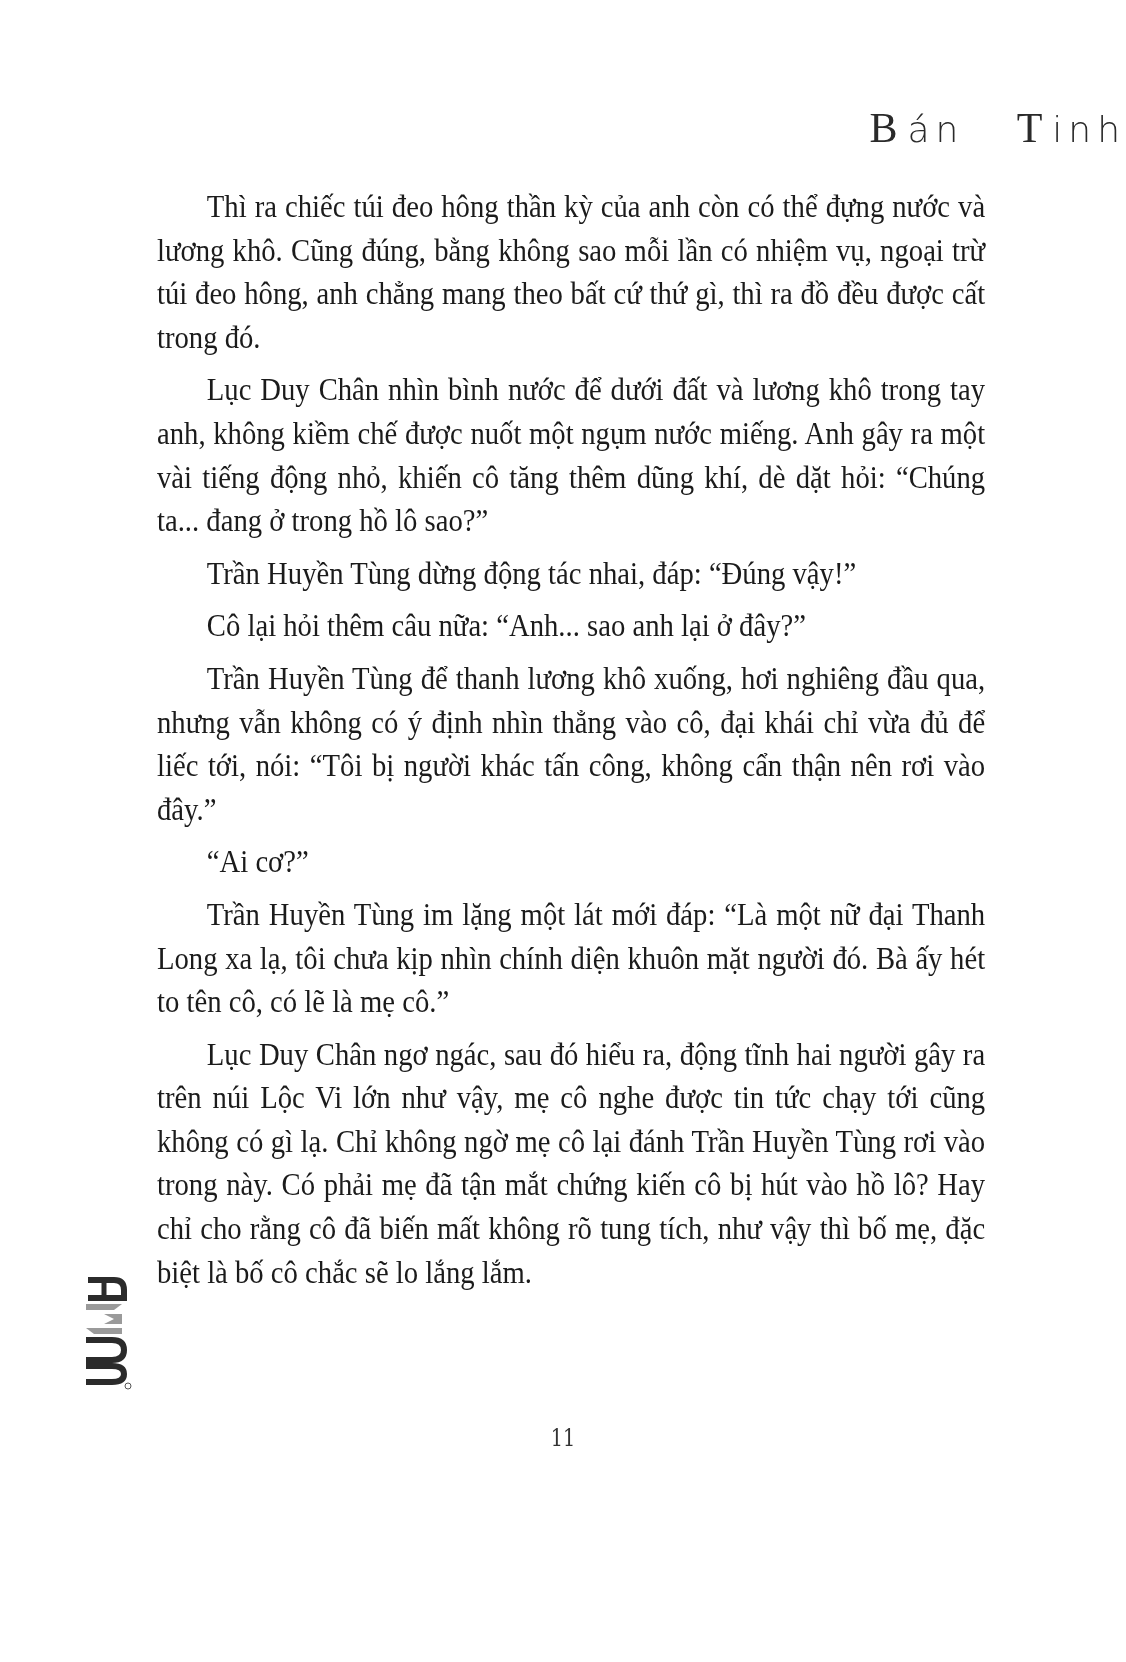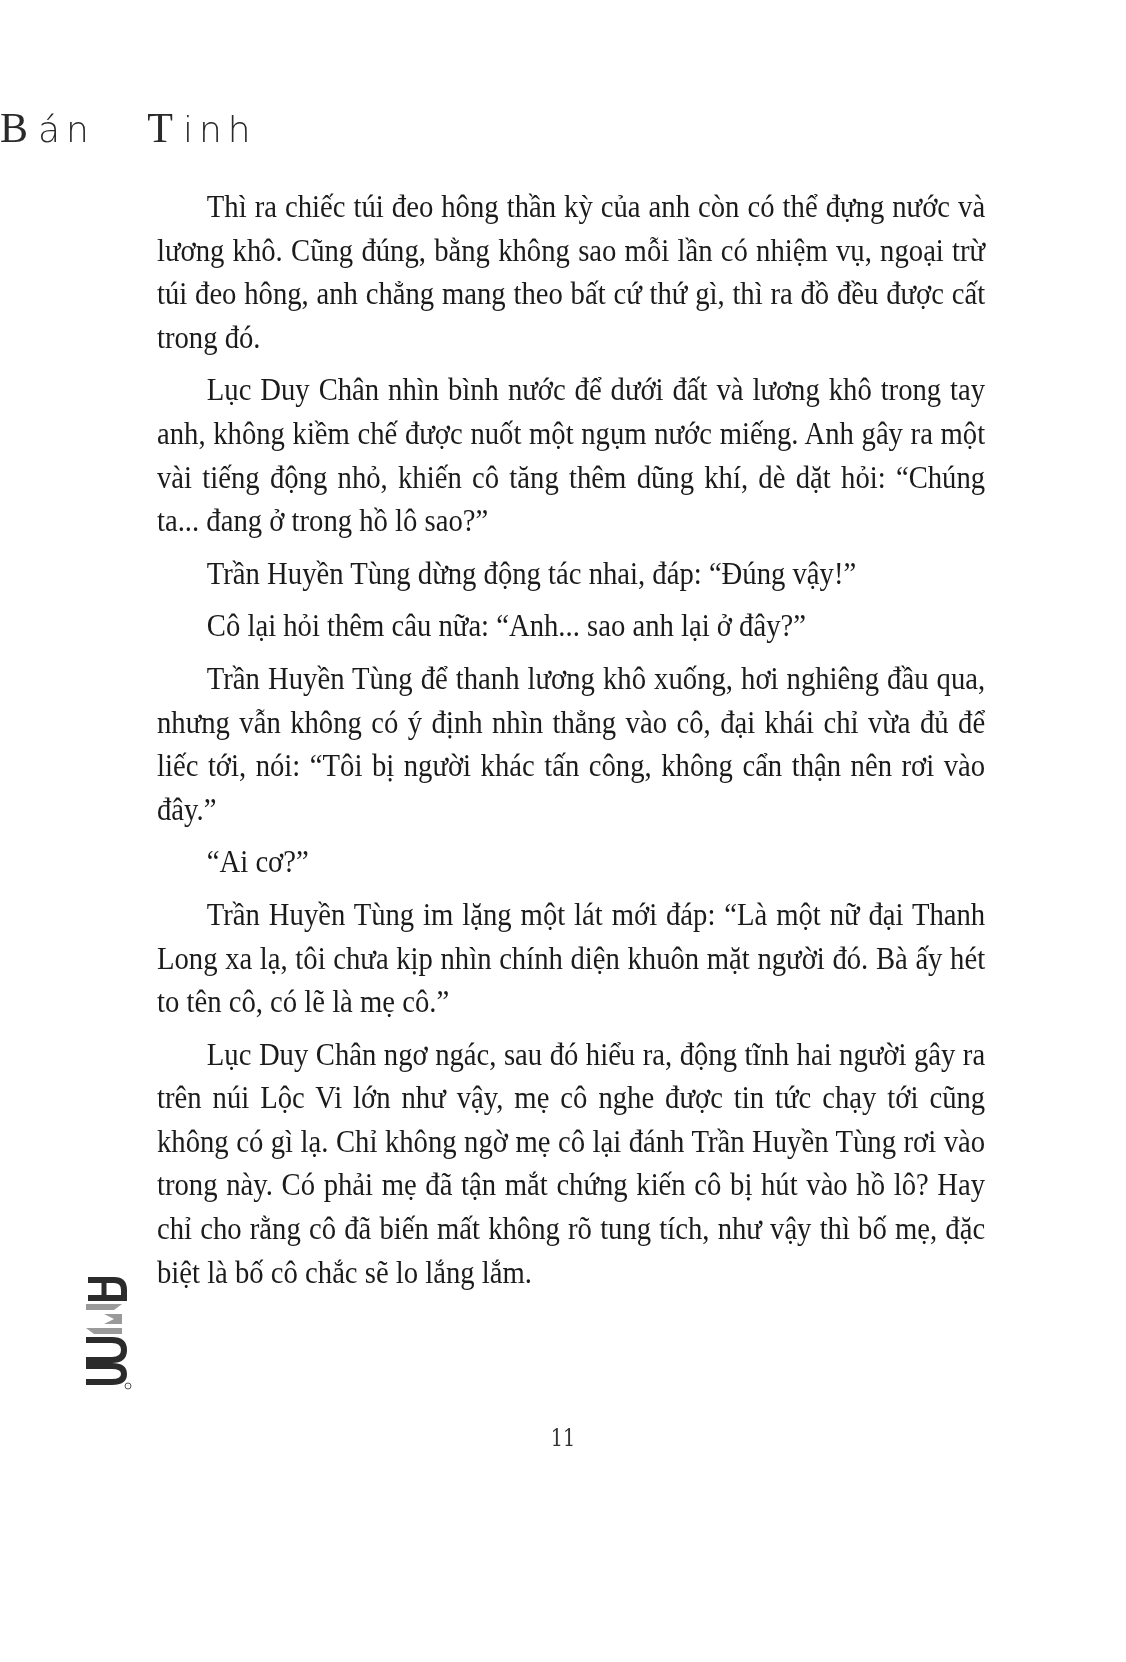--- a/index.html
+++ b/index.html
@@ -1,19 +1,19 @@
 <!DOCTYPE html>
 <html><head>
 <meta charset="utf-8">
 <style>
   html, body { margin: 0; padding: 0; background: #ffffff; }
   body { width: 1126px; height: 1662px; position: relative; overflow: hidden; }
   .page { position: absolute; left: 0; top: 0; width: 1126px; height: 1662px; background: #ffffff; }
   .running-title {
-    position: absolute; top: 104px; left: 0; width: 1126px; text-align: left;
+    position: absolute; top: 104px; left: 0; width: 1126px; text-align: right;
     font-family: "DejaVu Sans", sans-serif; font-weight: 200; font-size: 36px;
     letter-spacing: 6px; color: #2a2a2a;
   }
   .running-title .cap { font-family: "Liberation Serif", serif; font-size: 42px; font-weight: normal; letter-spacing: 10px; }
   .body-text {
     position: absolute; left: 157px; top: 186px; width: 828px;
     font-family: "Liberation Serif", serif; font-size: 30.5px; line-height: 43.6px;
     color: #1b1b1b; text-align: justify;
     transform: scaleX(0.94); transform-origin: left top;
     width: 881px;

